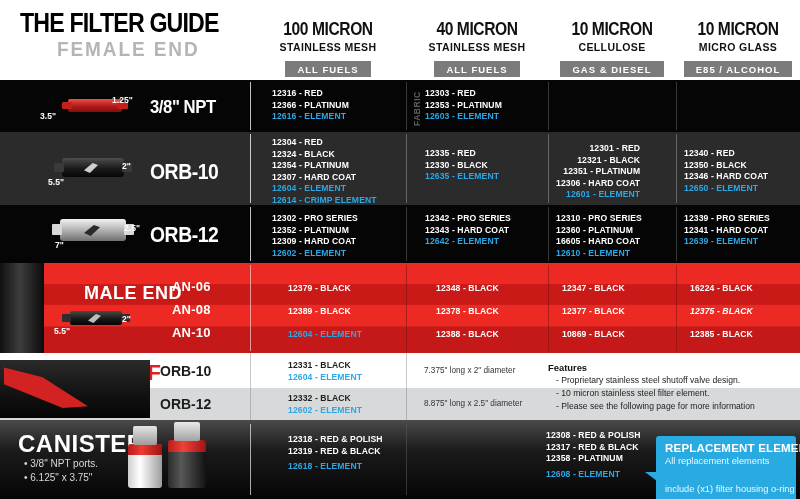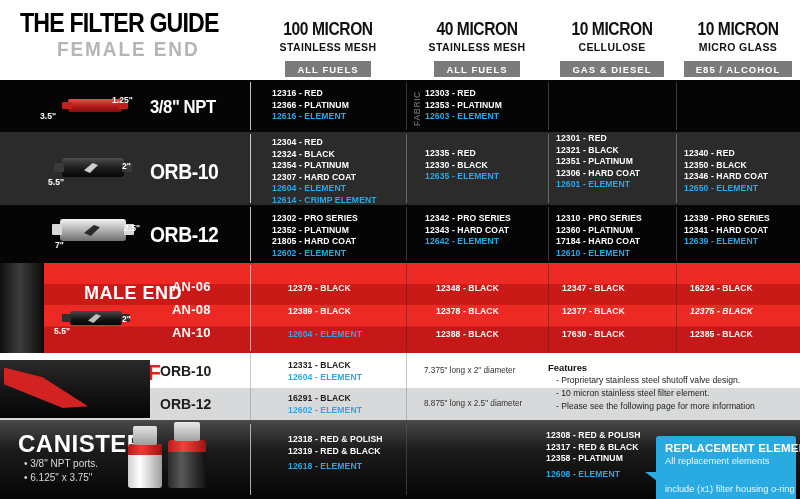--- a/index.html
+++ b/index.html
@@ -157,21 +157,21 @@
       <div class="pn">12354 - PLATINUM</div>
       <div class="pn">12307 - HARD COAT</div>
       <div class="pn blue">12604 - ELEMENT</div>
       <div class="pn blue">12614 - CRIMP ELEMENT</div>
     </div>
     <div class="cell" style="left:425px;top:16px;">
       <div class="pn">12335 - RED</div>
       <div class="pn">12330 - BLACK</div>
       <div class="pn blue">12635 - ELEMENT</div>
     </div>
-    <div class="cell" style="left:556px;top:1px;">
+    <div class="cell" style="left:556px;top:11px;text-align:right;">
       <div class="pn">12301 - RED</div>
       <div class="pn">12321 - BLACK</div>
       <div class="pn">12351 - PLATINUM</div>
       <div class="pn">12306 - HARD COAT</div>
       <div class="pn blue">12601 - ELEMENT</div>
     </div>
     <div class="cell" style="left:684px;top:16px;">
       <div class="pn">12340 - RED</div>
       <div class="pn">12350 - BLACK</div>
       <div class="pn">12346 - HARD COAT</div>
@@ -189,32 +189,32 @@
     <div class="rowlabel rl-big" style="left:150px;top:17px;font-size:22px;">ORB-12</div>
 
     <div class="vline" style="left:250px;top:2px;height:54px;"></div>
     <div class="vline vline-dark" style="left:406px;top:2px;height:54px;background:rgba(120,120,120,0.45);"></div>
     <div class="vline vline-dark" style="left:548px;top:2px;height:54px;background:rgba(120,120,120,0.45);"></div>
     <div class="vline vline-dark" style="left:676px;top:2px;height:54px;background:rgba(120,120,120,0.45);"></div>
 
     <div class="cell" style="left:272px;top:8px;">
       <div class="pn">12302 - PRO SERIES</div>
       <div class="pn">12352 - PLATINUM</div>
-      <div class="pn">21805 - HARD COAT</div>
+      <div class="pn">12309 - HARD COAT</div>
       <div class="pn blue">12602 - ELEMENT</div>
     </div>
     <div class="cell" style="left:425px;top:8px;">
       <div class="pn">12342 - PRO SERIES</div>
       <div class="pn">12343 - HARD COAT</div>
       <div class="pn blue">12642 - ELEMENT</div>
     </div>
     <div class="cell" style="left:556px;top:8px;">
       <div class="pn">12310 - PRO SERIES</div>
       <div class="pn">12360 - PLATINUM</div>
-      <div class="pn">17184 - HARD COAT</div>
+      <div class="pn">16605 - HARD COAT</div>
       <div class="pn blue">12610 - ELEMENT</div>
     </div>
     <div class="cell" style="left:684px;top:8px;">
       <div class="pn">12339 - PRO SERIES</div>
       <div class="pn">12341 - HARD COAT</div>
       <div class="pn blue">12639 - ELEMENT</div>
     </div>
   </div>
 
   <div class="row" style="top:263px;height:90px;background:#e8201f;">
@@ -248,21 +248,21 @@
     </div>
     <div class="cell" style="left:436px;top:14px;">
       <div class="pn" style="line-height:23px;">12348 - BLACK</div>
       <div class="pn" style="line-height:23px;">12378 - BLACK</div>
       <div class="pn" style="line-height:23px;">12388 - BLACK</div>
       <div class="pn blue" style="line-height:23px;">12635 - ELEMENT</div>
     </div>
     <div class="cell" style="left:562px;top:14px;">
       <div class="pn" style="line-height:23px;">12347 - BLACK</div>
       <div class="pn" style="line-height:23px;">12377 - BLACK</div>
-      <div class="pn" style="line-height:23px;">17630 - BLACK</div>
+      <div class="pn" style="line-height:23px;">10869 - BLACK</div>
       <div class="pn blue" style="line-height:23px;">12601 - ELEMENT</div>
     </div>
     <div class="cell" style="left:690px;top:14px;">
       <div class="pn" style="line-height:23px;">16224 - BLACK</div>
       <div class="pn" style="line-height:23px;font-style:italic;">12375 - BLACK</div>
       <div class="pn" style="line-height:23px;">12385 - BLACK</div>
       <div class="pn blue" style="line-height:23px;">12650 - ELEMENT</div>
     </div>
   </div>
 
@@ -282,21 +282,21 @@
 
   <div class="row rowbg-gray" style="top:388px;height:32px;">
     <div style="position:absolute;left:0;top:-28px;width:150px;height:58px;
          background:linear-gradient(180deg,#2a2a2a,#121212 60%,#050505);"></div>
     <div style="position:absolute;left:4px;top:-24px;width:84px;height:44px;background:#d32222;
          clip-path:polygon(0% 8%,46% 30%,100% 96%,70% 100%,0% 46%);"></div>
     <div class="so-orb" style="left:160px;top:8px;">ORB-12</div>
     <div class="vline" style="left:250px;top:0px;height:32px;background:rgba(130,130,130,0.45);"></div>
     <div class="vline" style="left:406px;top:0px;height:32px;background:rgba(130,130,130,0.45);"></div>
     <div class="cell" style="left:288px;top:5px;">
-      <div class="pn dk">16291 - BLACK</div>
+      <div class="pn dk">12332 - BLACK</div>
       <div class="pn blue">12602 - ELEMENT</div>
     </div>
     <div class="so-dim" style="left:424px;top:11px;">8.875" long x 2.5" diameter</div>
     <div class="feat-l" style="left:556px;top:0px;">- 10 micron stainless steel filter element.</div>
     <div class="feat-l" style="left:556px;top:13px;">- Please see the following page for more information</div>
   </div>
 
   <div class="row" style="top:420px;height:79px;background:linear-gradient(180deg,#4a4a4a 0%,#1b1b1b 38%,#050505 100%);">
     <div class="canister-title" style="left:18px;top:10px;">CANISTER</div>
     <div class="canister-b" style="left:24px;top:38px;">• 3/8" NPT ports.</div>

